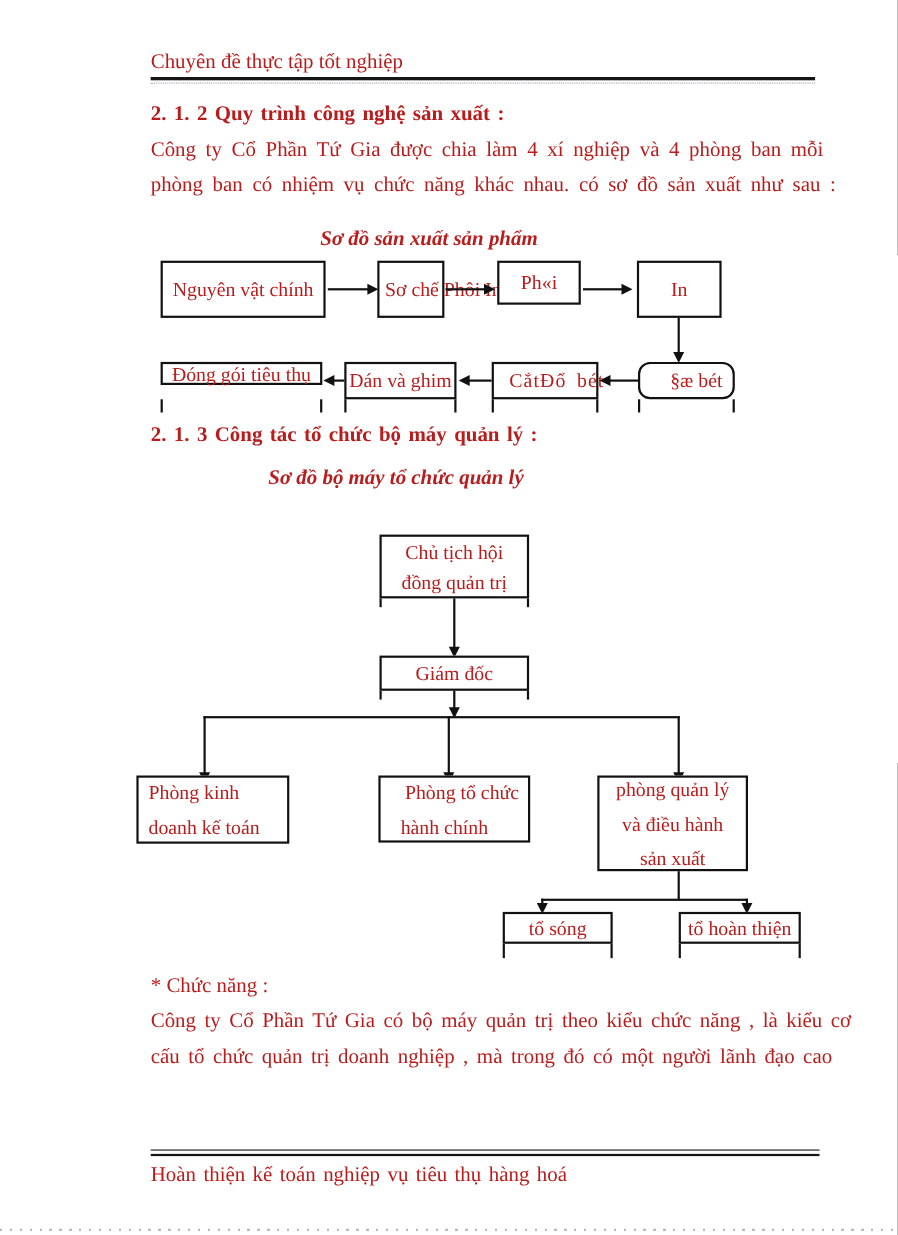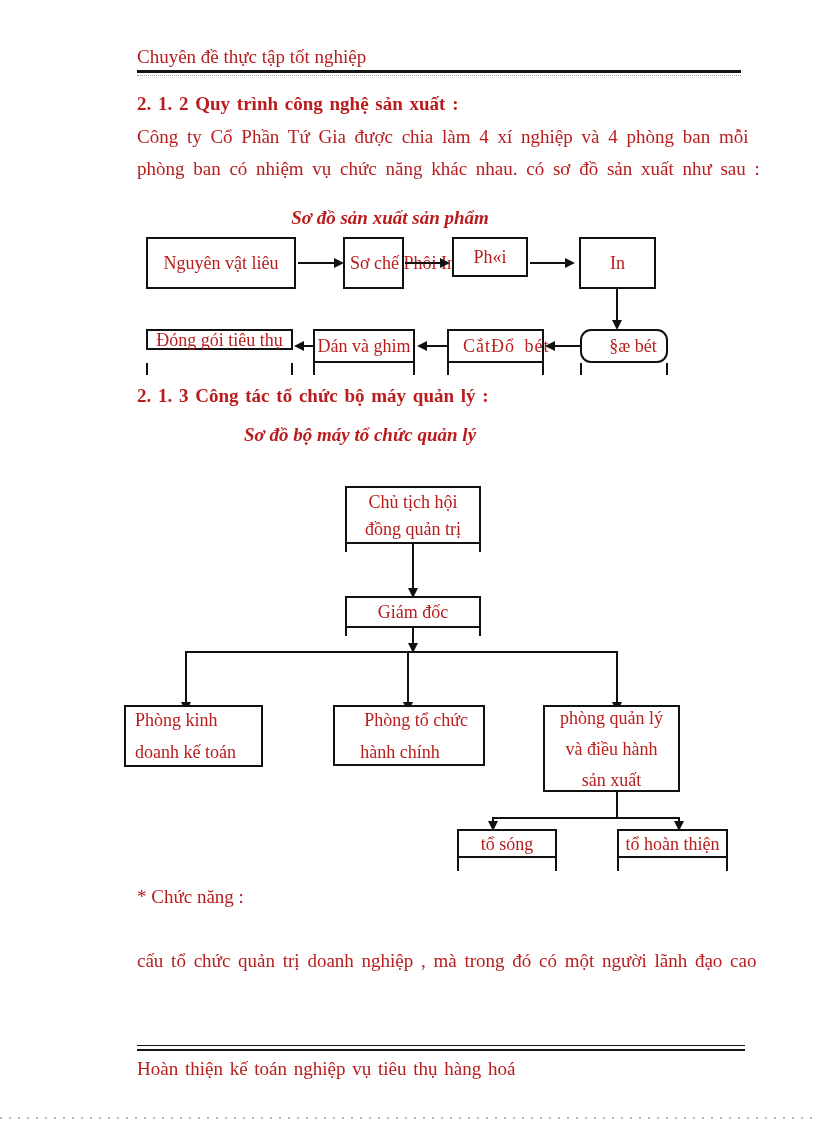--- a/index.html
+++ b/index.html
@@ -39,21 +39,21 @@
   <div class="rule-header" style="left:137px;top:70px;width:604px;"></div>
 
   <div class="txt bold" style="left:137px;top:93px;word-spacing:2px;">2. 1. 2 Quy trình công nghệ sản xuất :</div>
   <div class="txt" style="left:137px;top:126px;word-spacing:4px;">Công ty Cổ Phần Tứ Gia được chia làm 4 xí nghiệp và 4 phòng ban mỗi</div>
   <div class="txt" style="left:137px;top:158px;word-spacing:4px;">phòng ban có nhiệm vụ chức năng khác nhau. có sơ đồ sản xuất như sau :</div>
 
   <div>
     <div class="txt bi center" style="left:240px;top:207px;width:300px;">Sơ đồ sản xuất sản phẩm</div>
 
     <div class="bx" style="left:146px;top:237px;width:150px;height:52px;">
-      <span class="lbl">Nguyên vật liêu</span>
+      <span class="lbl">Nguyên vật chính</span>
     </div>
     <div class="bx leftpad" style="left:343px;top:237px;width:61px;height:52px;">
       <span class="lbl" style="padding-left:5px;">Sơ chế Phôi In</span>
     </div>
     <div class="bx" style="left:452px;top:237px;width:76px;height:40px;">
       <span class="lbl">Ph«i</span>
     </div>
     <div class="bx" style="left:579px;top:237px;width:77px;height:52px;">
       <span class="lbl">In</span>
     </div>
@@ -122,21 +122,21 @@
     <div class="ah-d" style="left:403px;top:702px;"></div>
     <div class="vl" style="left:616px;top:651px;height:55px;"></div>
     <div class="ah-d" style="left:612px;top:702px;"></div>
 
     <div class="bx leftpad" style="left:124px;top:705px;width:139px;height:62px;">
       <span class="multiline" style="padding-left:9px;text-align:left;">
         <span class="lbl multiline" style="text-align:left;">Phòng kinh</span>
         <span class="lbl multiline" style="margin-top:12px;text-align:left;">doanh kế toán</span>
       </span>
     </div>
-    <div class="bx" style="left:333px;top:705px;width:152px;height:61px;">
+    <div class="bx" style="left:344px;top:705px;width:138px;height:61px;">
       <span class="multiline">
         <span class="lbl multiline" style="padding-left:14px;">Phòng tổ chức</span>
         <span class="lbl multiline" style="margin-top:12px;margin-left:-18px;">hành chính</span>
       </span>
     </div>
     <div class="bx" style="left:543px;top:705px;width:137px;height:87px;">
       <span class="multiline">
         <span class="lbl multiline">phòng quản lý</span>
         <span class="lbl multiline" style="margin-top:11px;">và điều hành</span>
         <span class="lbl multiline" style="margin-top:11px;">sản xuất</span>
@@ -154,19 +154,20 @@
       <span class="lbl">tổ sóng</span>
     </div>
     <div class="stub" style="left:457px;top:858px;width:100px;height:13px;"></div>
     <div class="bx" style="left:617px;top:829px;width:111px;height:29px;">
       <span class="lbl">tổ hoàn thiện</span>
     </div>
     <div class="stub" style="left:617px;top:858px;width:111px;height:13px;"></div>
   </div>
 
   <div class="txt" style="left:137px;top:886px;">* Chức năng :</div>
+  <div class="txt" style="left:137px;top:918px;word-spacing:3px;">Công ty Cổ Phần Tứ Gia có bộ máy quản trị theo kiểu chức năng , là kiểu cơ</div>
   <div class="txt" style="left:137px;top:950px;word-spacing:3px;">cấu tổ chức quản trị doanh nghiệp , mà trong đó có một người lãnh đạo cao</div>
 
   <div class="rule-footer" style="left:137px;top:1045px;width:608px;"></div>
   <div class="txt" style="left:137px;top:1058px;word-spacing:2px;">Hoàn thiện kế toán nghiệp vụ tiêu thụ hàng hoá</div>
   <div class="dotline" style="left:0px;top:1117px;width:816px;"></div>
 
 </div>
 
 </body></html>

